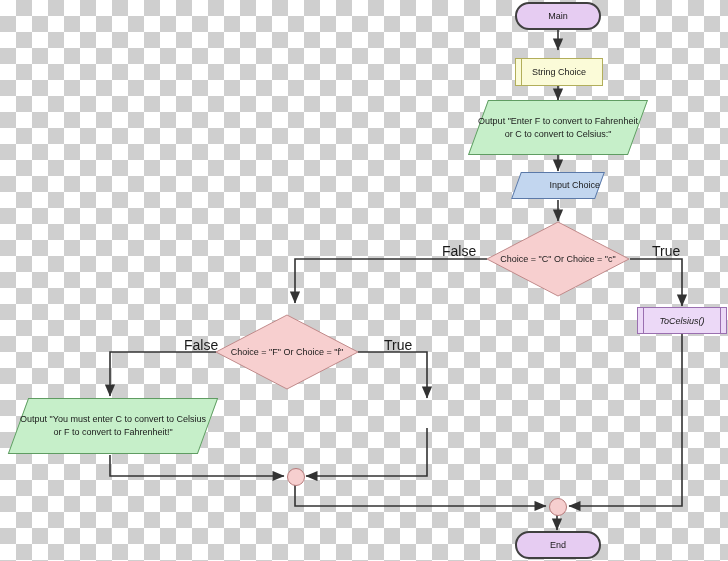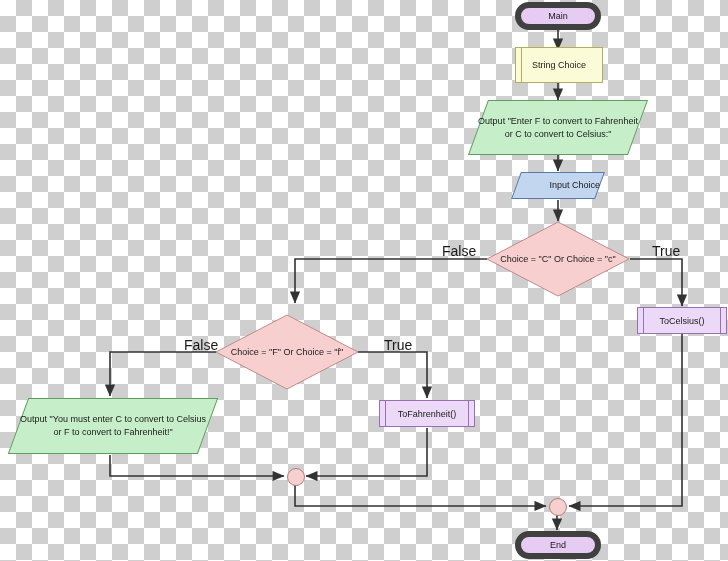--- a/index.html
+++ b/index.html
@@ -40,21 +40,21 @@
     color: #1a1a1a;
     font-size: 9px;
     line-height: 12px;
     z-index: 3;
   }
   .node .txt { position: relative; z-index: 4; padding: 0 4px; }
 
   
   .terminator {
     background: #e6ccf2;
-    border: 6px solid #404040;
+    border: 2px solid #404040;
     border-radius: 14px;
   }
   
   .procbox {
     background: #ecd9f7;
     border: 1px solid #9a6fb0;
   }
   .procbox::before, .procbox::after {
     content: "";
     position: absolute;
@@ -160,21 +160,21 @@
       <path d="M295,485 L295,506 L546,506"></path>
       <path d="M682,334 L682,506 L569,506"></path>
       <path d="M557,515 L557,530"></path>
     </g>
   </svg>
 
   <div class="node terminator" style="left:515px; top:2px; width:86px; height:28px;">
     <span class="txt">Main</span>
   </div>
 
-  <div class="node databox" style="left:515px; top:47px; width:88px; height:36px;">
+  <div class="node databox" style="left:515px; top:58px; width:88px; height:28px;">
     <span class="txt">String Choice</span>
   </div>
 
   <div class="io io-green" style="left:478px; top:100px; width:160px; height:55px;">
     <span class="shape"></span>
     <span class="txt">Output "Enter F to convert to Fahrenheit or C to convert to Celsius:"</span>
   </div>
 
   <div class="io io-blue" style="left:516px; top:172px; width:84px; height:27px;justify-content:flex-end;">
     <span class="shape"></span>
@@ -192,27 +192,24 @@
 
   <div class="decision" style="left:215px; top:314px; width:144px; height:76px;">
     <span class="shape">
       <svg viewBox="0 0 144 76" preserveAspectRatio="none">
         <polygon points="72,1 143,38 72,75 1,38" fill="#f7cfcf" stroke="#c08a8a" stroke-width="1"></polygon>
       </svg>
     </span>
     <span class="txt">Choice = "F" Or Choice = "f"</span>
   </div>
 
-  <div class="node procbox" style="left:637px; top:307px; width:90px; height:27px;">
+  <div class="node procbox" style="left:637px; top:307px; width:90px; height:27px;font-style:italic;">
     <span class="txt">ToCelsius()</span>
   </div>
 
-  <div class="node procbox" style="left:379px; top:400px; width:96px; height:27px;">
-    <span class="txt">ToFahrenheit()</span>
-  </div>
 
   <div class="io io-green" style="left:18px; top:398px; width:190px; height:56px;">
     <span class="shape"></span>
     <span class="txt">Output "You must enter C to convert to Celsius or F to convert to Fahrenheit!"</span>
   </div>
 
   <div class="connector" style="left:287px; top:468px;"></div>
 
   <div class="connector" style="left:549px; top:498px;"></div>
 

